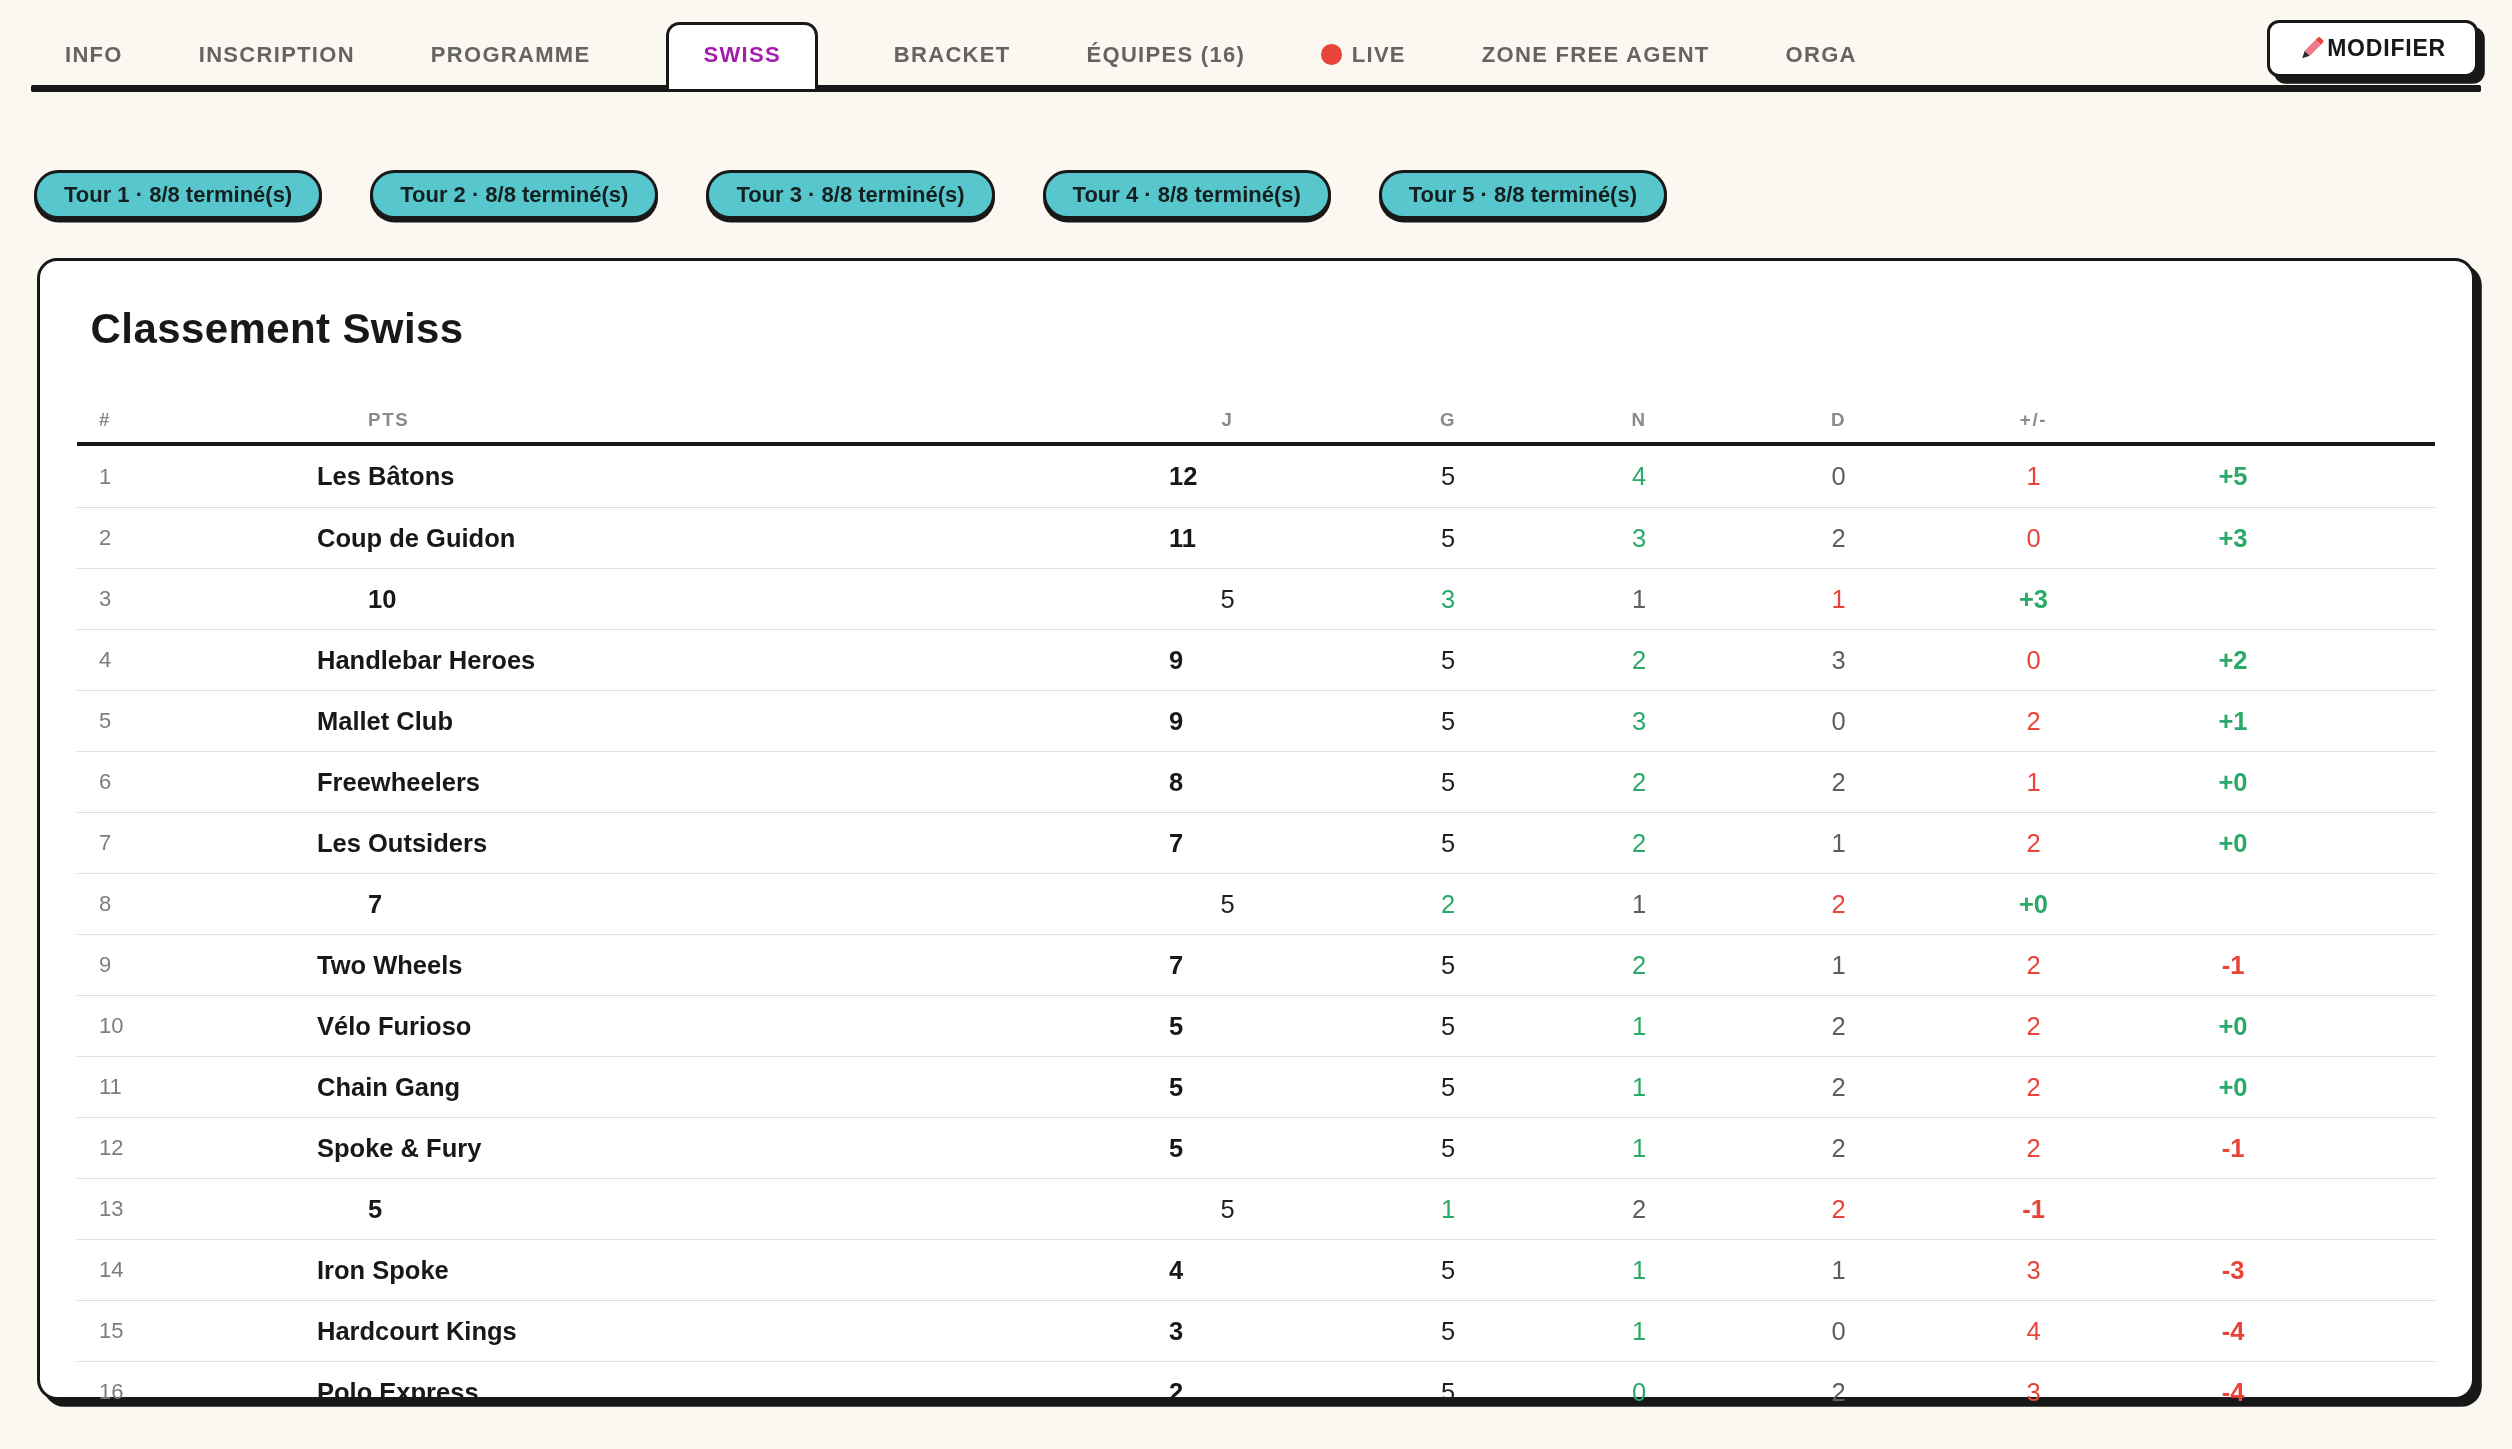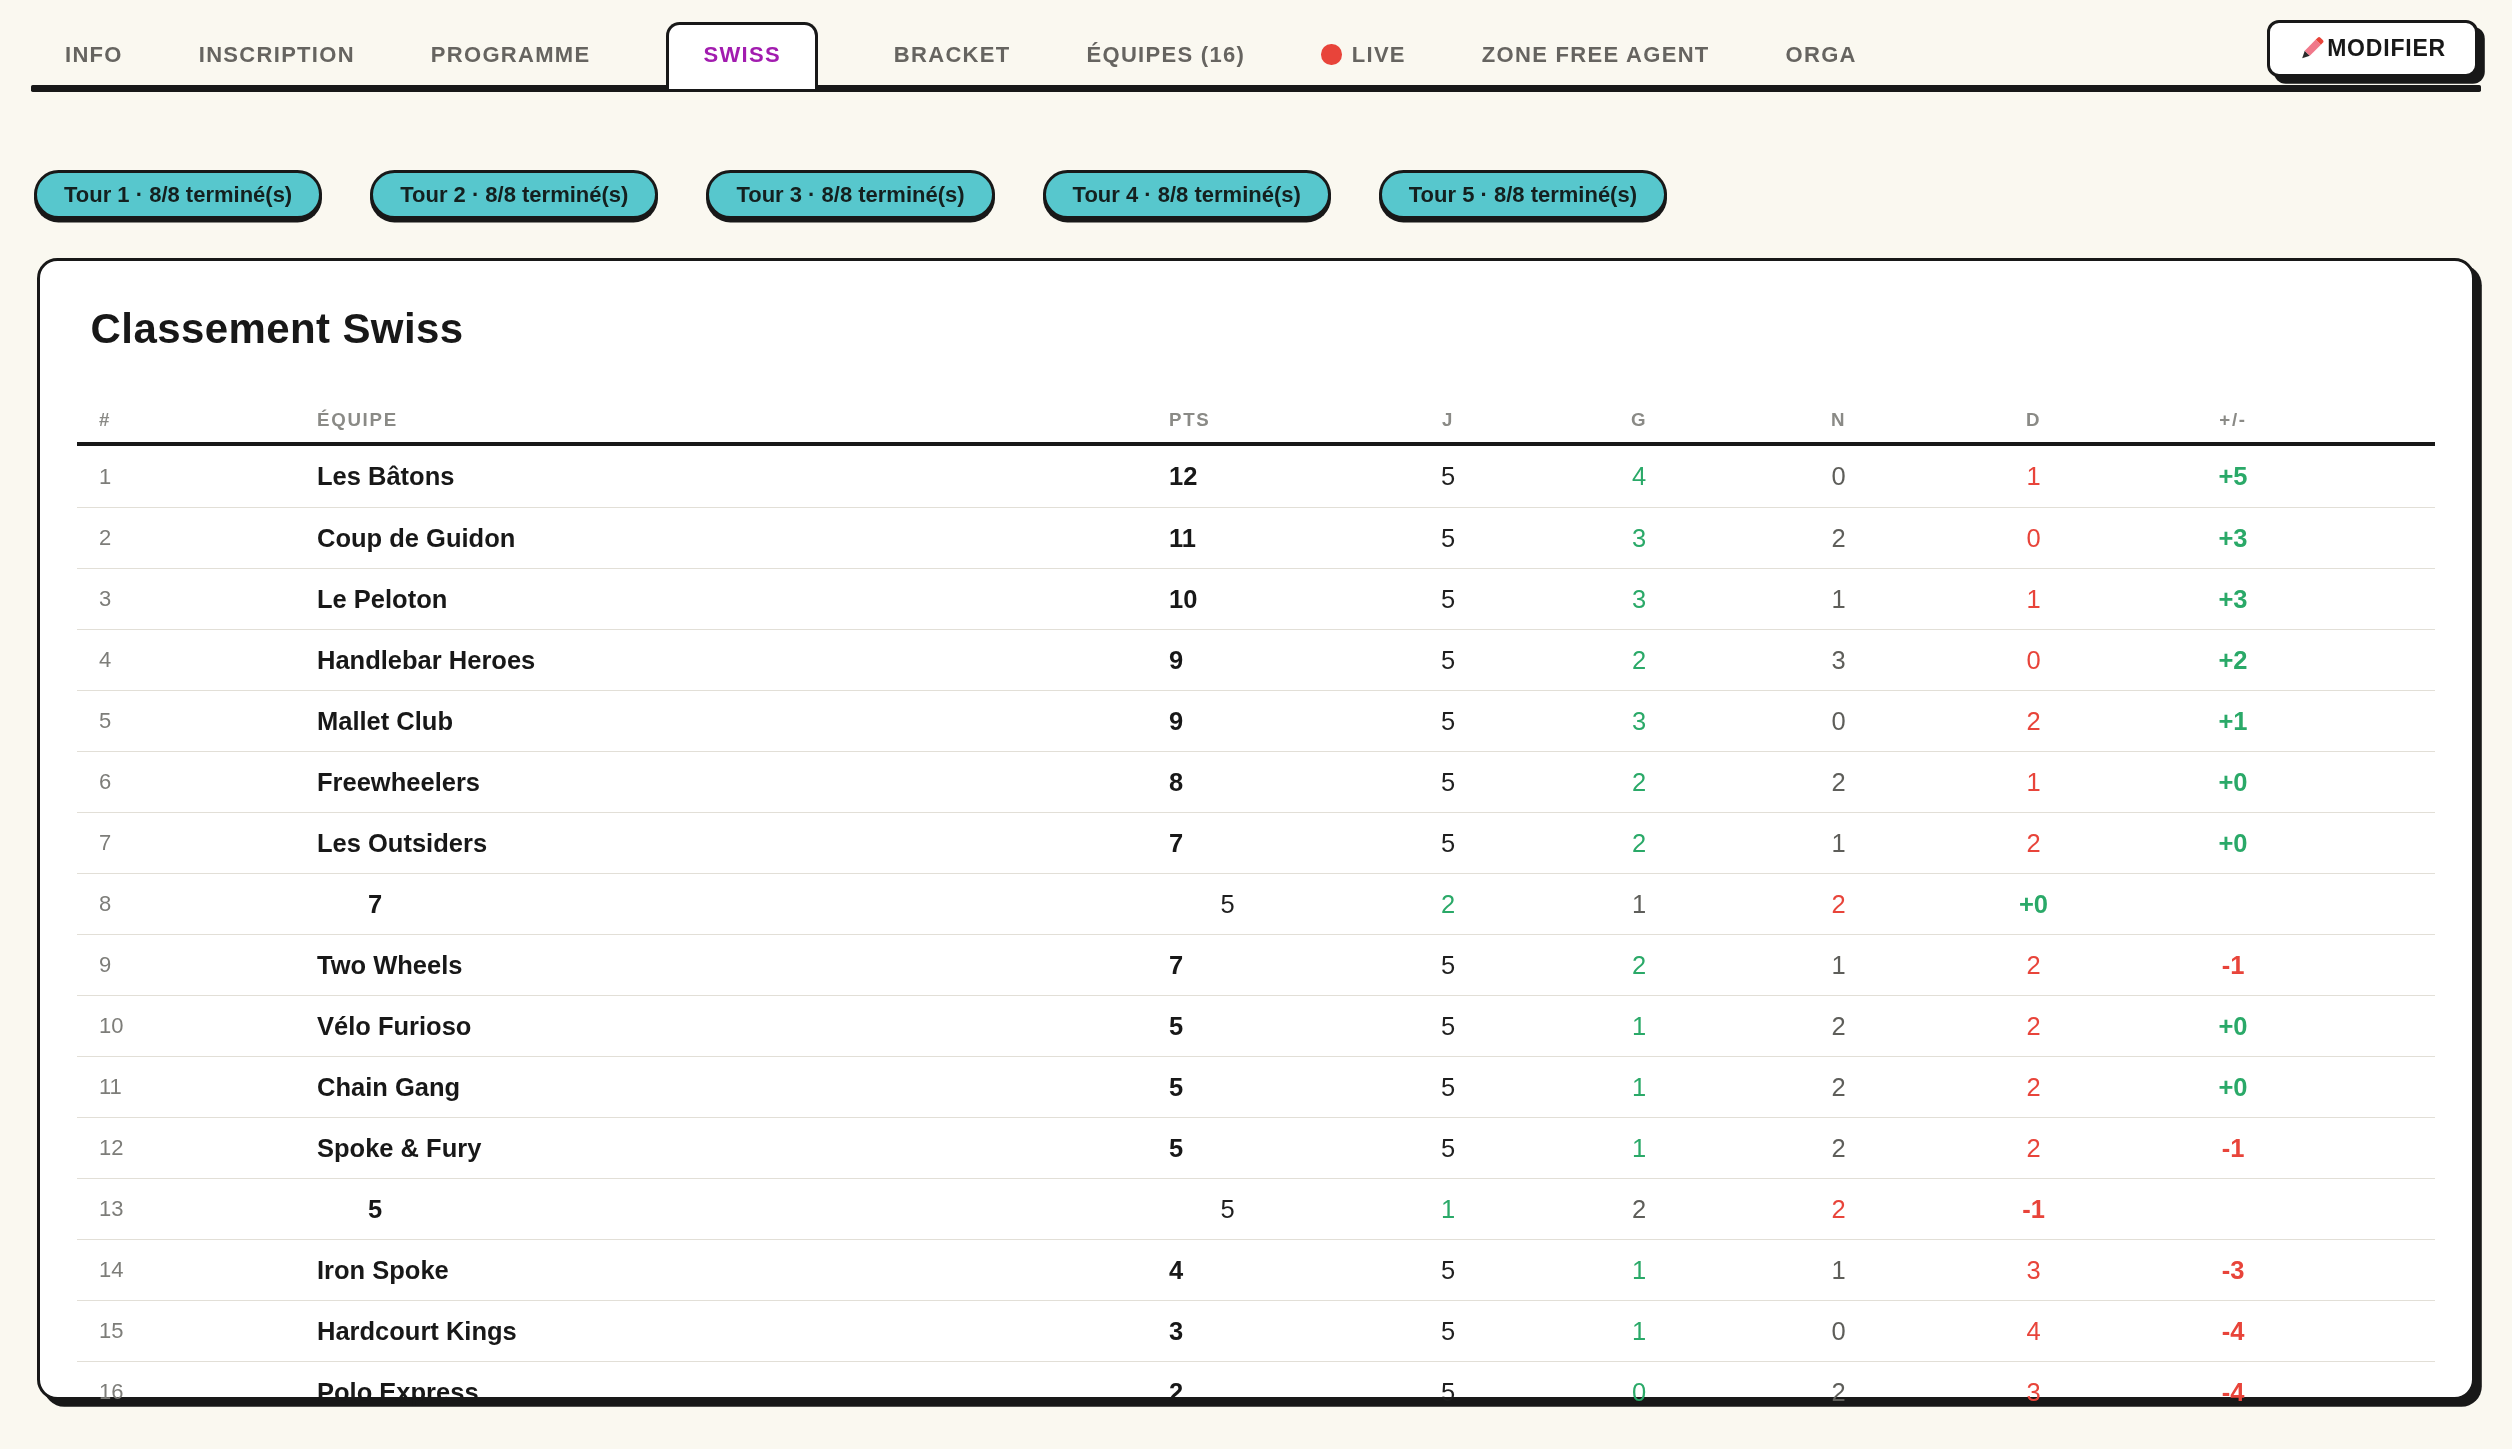--- a/index.html
+++ b/index.html
@@ -147,21 +147,20 @@
     <button class="pill" style="background: rgb(87, 199, 205);">Tour 3 · 8/8 terminé(s)</button>
     <button class="pill" style="background: rgb(87, 199, 205);">Tour 4 · 8/8 terminé(s)</button>
     <button class="pill" style="background: rgb(87, 199, 205);">Tour 5 · 8/8 terminé(s)</button>
   </div>
 
 <section class="card">
   <h1 class="card-title">Classement Swiss</h1>
 
   <div class="grid-row thead">
     <div class="c-rank">#</div>
-    <div class="c-team">ÉQUIPE</div>
     <div class="c-pts">PTS</div>
     <div class="c-num">J</div>
     <div class="c-num">G</div>
     <div class="c-num">N</div>
     <div class="c-num">D</div>
     <div class="c-num">+/-</div>
     <div></div>
   </div>
 
   <div id="tbody">
@@ -184,21 +183,20 @@
     <div class="c-num cell-j">5</div>
     <div class="c-num cell-g">3</div>
     <div class="c-num cell-n">2</div>
     <div class="c-num cell-d">0</div>
     <div class="c-num cell-pm pm-pos">+3</div>
     <div></div>
   </div>
 
   <div class="grid-row trow">
     <div class="cell-rank">3</div>
-    <div class="cell-team">Le Peloton</div>
     <div class="cell-pts">10</div>
     <div class="c-num cell-j">5</div>
     <div class="c-num cell-g">3</div>
     <div class="c-num cell-n">1</div>
     <div class="c-num cell-d">1</div>
     <div class="c-num cell-pm pm-pos">+3</div>
     <div></div>
   </div>
 
   <div class="grid-row trow">

